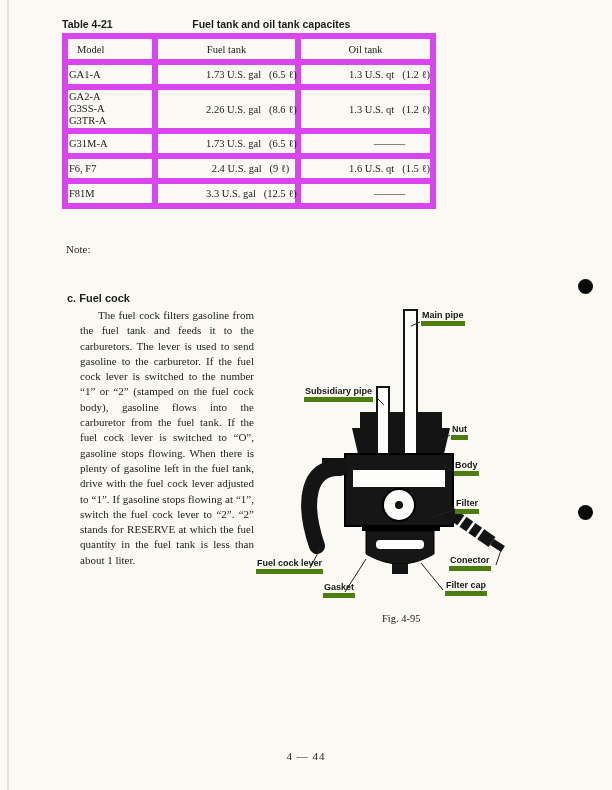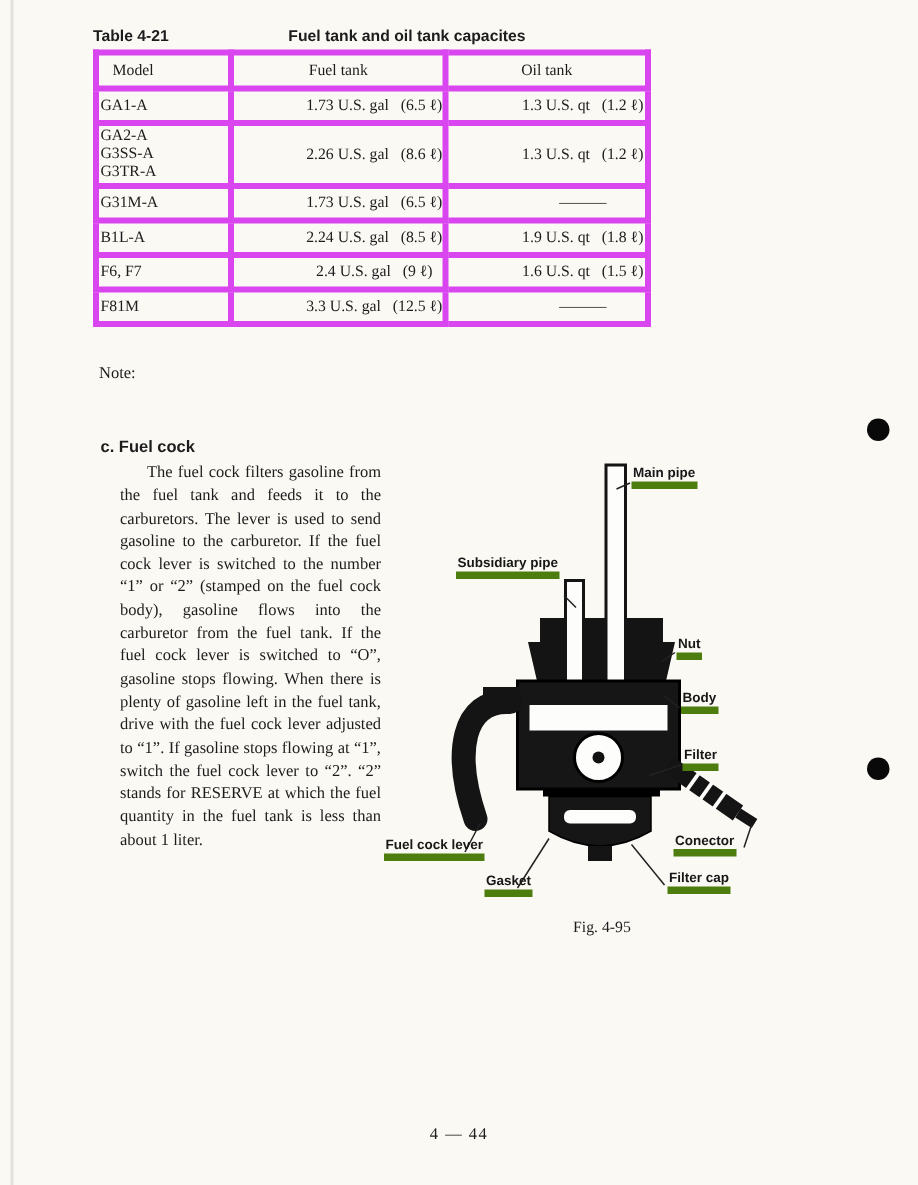--- a/index.html
+++ b/index.html
@@ -32,21 +32,21 @@
   .table-caption-row .tbl-label { flex: 0 0 auto; }
   .table-caption-row .tbl-title { flex: 1 1 auto; text-align: center; }
 
   
   .cap-table {
     position: absolute; left: 62px; top: 33px; width: 368px;
     border-collapse: collapse; table-layout: fixed;
     font-size: 10.5px;
   }
   .cap-table th, .cap-table td {
-    border: 4px solid #d946ef;
+    border: 6px solid #d946ef;
     white-space: pre;
     padding: 0;
     vertical-align: middle;
   }
   .cap-table col.c-model { width: 90px; }
   .cap-table col.c-fuel  { width: 143px; }
   .cap-table col.c-oil   { width: 135px; }
   .cap-table th { font-weight: normal; height: 20px; }
   .cap-table th.h-model { text-align: left; padding-left: 9px; }
   .cap-table td { height: 19px; padding-left: 48px; }
@@ -78,21 +78,21 @@
   }
   .diagram svg { position: absolute; left: 0; top: 0; }
   .diagram-label {
     position: absolute;
     font-family: "Liberation Sans", sans-serif;
     font-weight: bold; font-size: 9px; color: #171717;
     border-bottom: 5px solid #4d7c0f; padding: 0 1px 1px;
     white-space: nowrap;
   }
   .lbl-main-pipe       { left: 171px; top: 8px; }
-  .lbl-subsidiary-pipe { left: 54px;  top: 68px; }
+  .lbl-subsidiary-pipe { left: 54px;  top: 84px; }
   .lbl-nut             { left: 201px; top: 122px; }
   .lbl-body            { left: 204px; top: 158px; }
   .lbl-filter          { left: 205px; top: 196px; }
   .lbl-fuel-cock-lever { left: 6px;   top: 256px; }
   .lbl-conector        { left: 199px; top: 253px; }
   .lbl-gasket          { left: 73px;  top: 280px; }
   .lbl-filter-cap      { left: 195px; top: 278px; }
   .fig-caption {
     position: absolute; left: 132px; top: 311px;
     font-size: 10.5px;
@@ -140,25 +140,20 @@
 G3TR-A</td>
       <td class="val">2.26 U.S. gal   (8.6 ℓ)</td>
       <td class="val">1.3 U.S. qt   (1.2 ℓ)</td>
     </tr>
     <tr>
       <td class="model">G31M-A</td>
       <td class="val">1.73 U.S. gal   (6.5 ℓ)</td>
       <td class="val">———</td>
     </tr>
     <tr>
-      <td class="model">B1L-A</td>
-      <td class="val">2.24 U.S. gal   (8.5 ℓ)</td>
-      <td class="val">1.9 U.S. qt   (1.8 ℓ)</td>
-    </tr>
-    <tr>
       <td class="model">F6, F7</td>
       <td class="val">2.4 U.S. gal   (9 ℓ)</td>
       <td class="val">1.6 U.S. qt   (1.5 ℓ)</td>
     </tr>
     <tr>
       <td class="model">F81M</td>
       <td class="val">3.3 U.S. gal   (12.5 ℓ)</td>
       <td class="val">———</td>
     </tr>
   </tbody>

